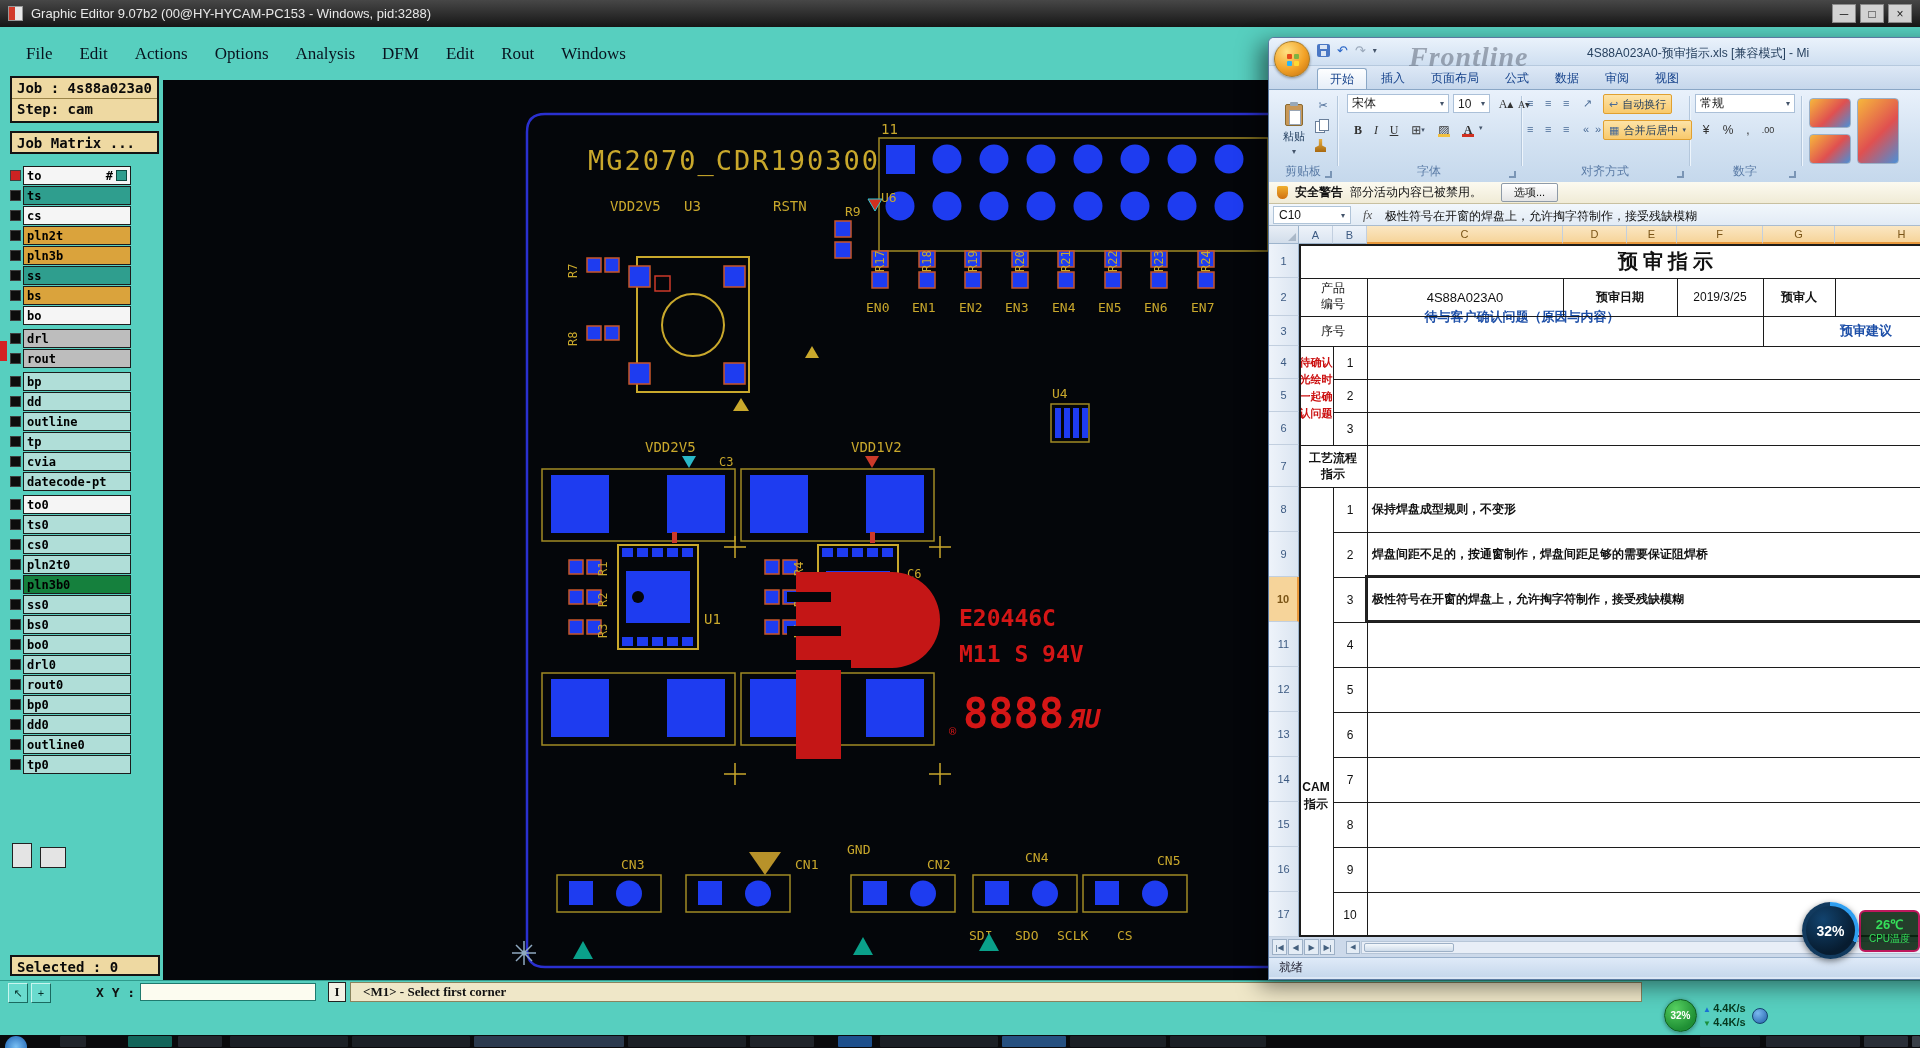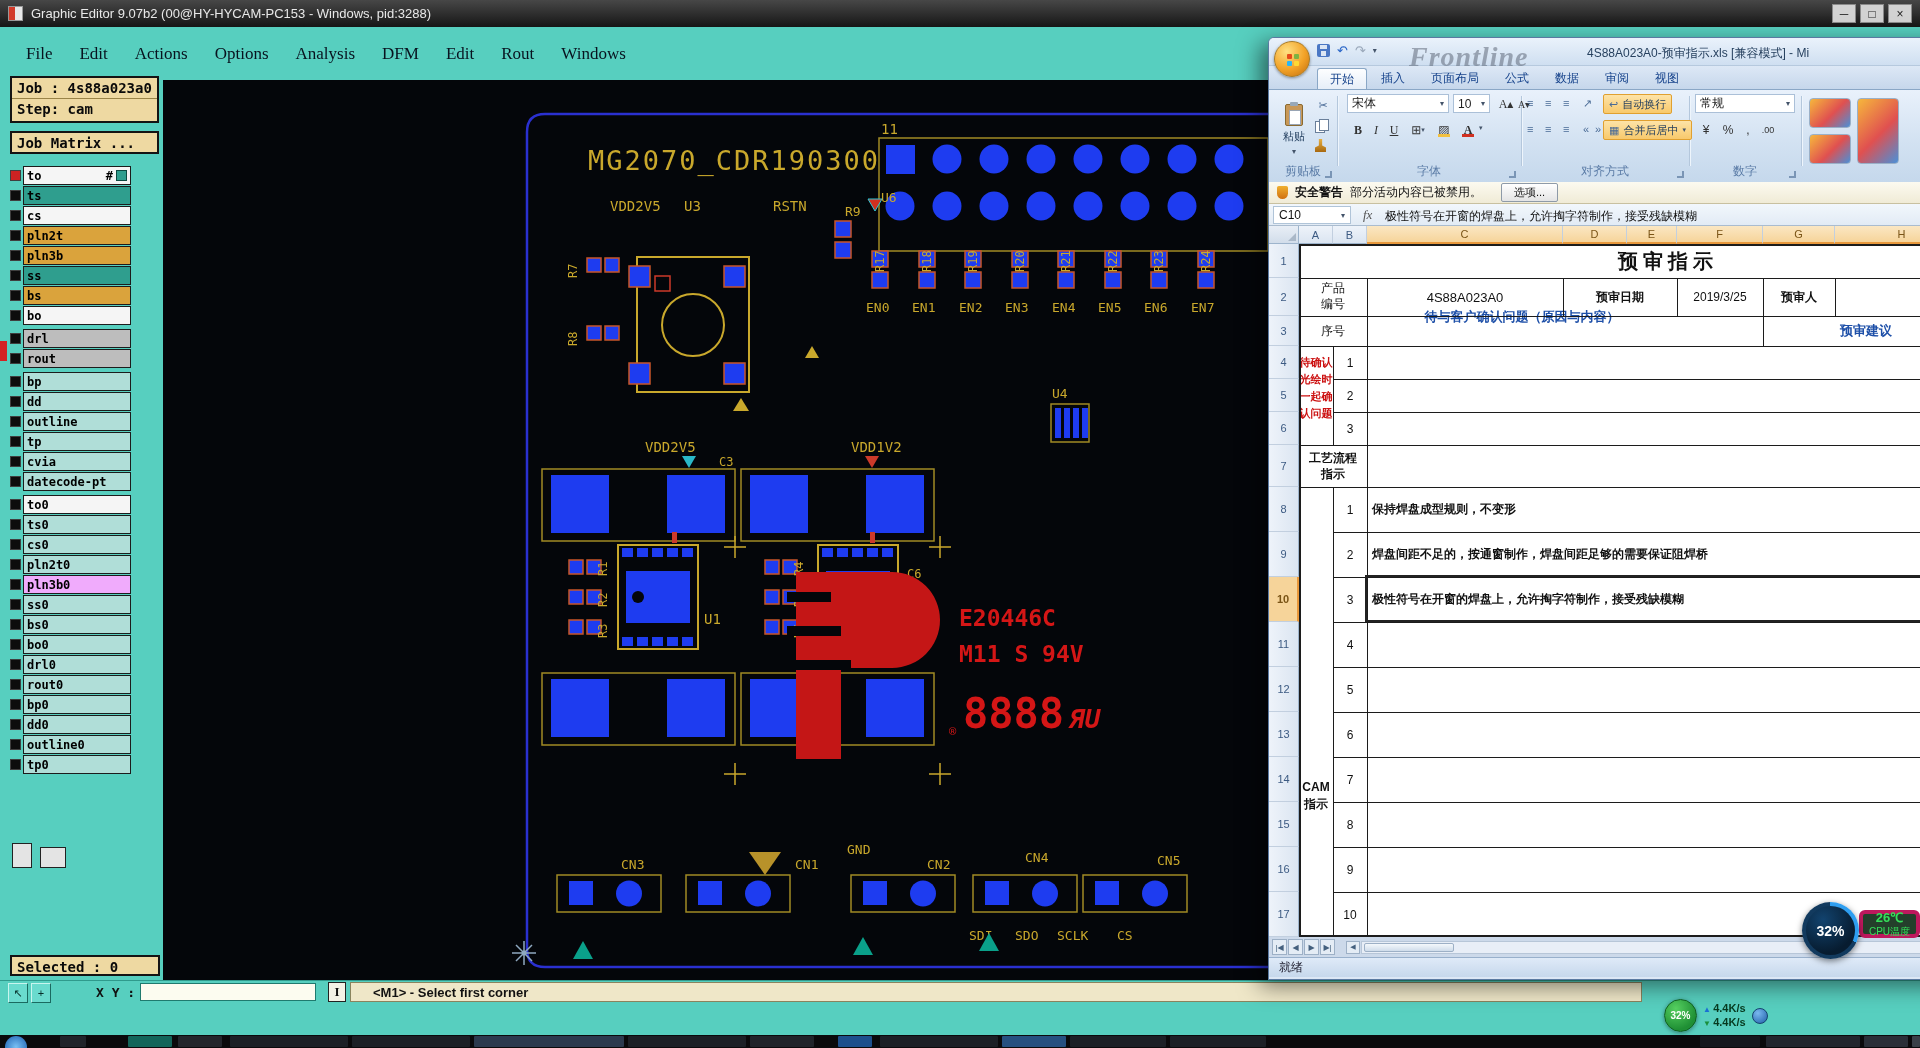--- a/index.html
+++ b/index.html
@@ -43,21 +43,21 @@
   #pcb .oline{fill:none;stroke:#a08a24;stroke-width:1.5}
   #pcb .oline2{fill:none;stroke:#c9a82c;stroke-width:2}
   #pcb .redtxt{fill:#d41616}
 
   
   #ge-toolbar{position:absolute;left:0;top:980px;width:1920px;height:24px;background:#57cfbf;border-top:1px solid #2f9a8c}
   .tool-btn{position:absolute;width:20px;height:20px;top:2px;background:#6adbce;border:1px solid;border-color:#c8f5ee #1a6a60 #1a6a60 #c8f5ee;font-size:11px;display:flex;align-items:center;justify-content:center;color:#06302a}
   #xy-label{position:absolute;left:96px;top:4px;font-family:"DejaVu Sans Mono",monospace;font-weight:bold;font-size:13px}
   #xy-input{position:absolute;left:140px;top:2px;width:176px;height:18px;background:#fcfcf0;border:1px solid #1f7a6e;font-family:"DejaVu Sans Mono",monospace;font-size:12px;padding:0 3px}
   #insert-btn{position:absolute;left:328px;top:1px;width:18px;height:20px;background:#f2f2e6;border:1px solid #222;font-family:"Liberation Serif",serif;font-weight:bold;font-size:13px;display:flex;align-items:center;justify-content:center}
-  #prompt-bar{position:absolute;left:350px;top:1px;width:1292px;height:20px;background:#efe7c8;border:1px solid #8a845e;display:flex;align-items:center;padding:0 22px;font-family:Liberation Sans, sans-serif;font-weight:bold;font-size:13px;white-space:nowrap;overflow:hidden}
+  #prompt-bar{position:absolute;left:350px;top:1px;width:1292px;height:20px;background:#efe7c8;border:1px solid #8a845e;display:flex;align-items:center;padding:0 12px;font-family:Liberation Serif, serif;font-weight:bold;font-size:13px;white-space:nowrap;overflow:hidden}
 
   
   #excel{position:absolute;left:1268px;top:37px;width:760px;height:943px;background:#dce7f5;border:1px solid #5a7aa2;border-radius:6px 6px 0 0;overflow:hidden;box-shadow:-8px 6px 22px rgba(0,0,0,.5);font-size:12px}
   .xl-title{position:absolute;left:0;top:0;width:100%;height:28px;background:linear-gradient(#eaf2fb,#cfdff1);border-bottom:1px solid #b6c9de}
   .orb{position:absolute;left:5px;top:3px;width:36px;height:36px;border-radius:50%;background:radial-gradient(circle at 35% 28%,#ffe082,#f2a227 55%,#c06c10);border:1px solid #a87c28;z-index:10;box-shadow:0 1px 3px rgba(0,0,0,.4)}
   .orb::before{content:"";position:absolute;left:12px;top:12px;width:5px;height:5px;background:#e64a19;border-radius:1px;box-shadow:7px 0 0 #7cb342,0 7px 0 #29b6f6,7px 7px 0 #fdd835}
   .qat{position:absolute;left:48px;top:6px;display:flex;align-items:center;gap:7px;z-index:5}
   .ic-save{width:13px;height:13px;background:#4a77c4;position:relative;border-radius:2px}
   .ic-save::before{content:"";position:absolute;left:3px;top:1px;right:3px;height:4px;background:#dce6f4}
   .ic-save::after{content:"";position:absolute;left:4px;bottom:1px;width:5px;height:5px;background:#dce6f4}
@@ -134,21 +134,21 @@
   .xtab.active{background:#fff;font-weight:bold}
   .hscroll{margin-left:8px;flex:1;display:flex;align-items:center;gap:1px;padding:3px 2px}
   .hs-btn{width:14px;height:13px;background:#e4ecf5;border:1px solid #9db0c6;font-size:7px;color:#44607e;display:flex;align-items:center;justify-content:center}
   .hs-track{flex:1;height:13px;background:#e8eef7;border:1px solid #b7c6d8;position:relative}
   .hs-thumb{position:absolute;left:2px;top:1px;width:90px;height:9px;background:linear-gradient(#f4f8fc,#cfdcEA);border:1px solid #9db0c6;border-radius:2px}
   .xl-status{position:absolute;left:0;top:919px;width:100%;height:20px;background:linear-gradient(#dfeaf8,#c6d8ec);border-top:1px solid #98b0cc;display:flex;align-items:center;padding-left:10px;font-size:12px;color:#223}
 
   
   .cpu-ball{position:absolute;left:1802px;top:902px;width:57px;height:57px;border-radius:50%;background:conic-gradient(#2e9ef0 0 115deg,#123a5e 115deg 360deg);padding:4px;z-index:60;box-shadow:0 2px 6px rgba(0,0,0,.5)}
   .cpu-ball-inner{width:100%;height:100%;border-radius:50%;background:radial-gradient(circle at 35% 28%,#12436e,#071c30 70%);color:#fff;font-weight:bold;font-size:14px;display:flex;align-items:center;justify-content:center}
-  .temp-badge{position:absolute;left:1859px;top:910px;width:61px;height:28px;background:rgba(6,36,14,.88);border:4px solid #be185d;border-radius:6px;z-index:59;display:flex;flex-direction:column;align-items:center;justify-content:center;line-height:1.2}
+  .temp-badge{position:absolute;left:1859px;top:910px;width:61px;height:42px;background:rgba(6,36,14,.88);border:2px solid #be185d;border-radius:6px;z-index:59;display:flex;flex-direction:column;align-items:center;justify-content:center;line-height:1.2}
   .temp-badge .t1{color:#35e05a;font-weight:bold;font-size:13px}
   .temp-badge .t2{color:#35e05a;font-size:10px}
   .net-widget{position:absolute;left:1664px;top:999px;display:flex;align-items:center;gap:6px;z-index:55}
   .net-ball{width:33px;height:33px;border-radius:50%;background:radial-gradient(circle at 35% 28%,#55cf60,#1f8f34 70%);border:1px solid #0e5c1e;color:#fff;font-weight:bold;font-size:10px;display:flex;align-items:center;justify-content:center;box-shadow:0 1px 4px rgba(0,0,0,.4)}
   .net-speeds{display:flex;flex-direction:column;font-size:11px;font-weight:bold;color:#06391e;line-height:1.25}
   .net-speeds .up::before{content:"▲ ";color:#1a6fd4;font-size:8px}
   .net-speeds .dn::before{content:"▼ ";color:#1a8f3c;font-size:8px}
   .net-ic{width:16px;height:16px;border-radius:50%;background:radial-gradient(circle at 35% 30%,#7ab8f0,#1f5fa8);border:1px solid #14426f}
 
   
@@ -528,21 +528,21 @@
       </span>
     </div>
     <div class="layer-row">
       <span class="layer-cb"></span>
       <span class="layer-bar" style="background: rgb(176, 222, 216);">
         <span class="layer-name">pln2t0</span>
       </span>
     </div>
     <div class="layer-row">
       <span class="layer-cb"></span>
-      <span class="layer-bar" style="background: #f0abfc;">
+      <span class="layer-bar" style="background: #15803d;">
         <span class="layer-name">pln3b0</span>
       </span>
     </div>
     <div class="layer-row">
       <span class="layer-cb"></span>
       <span class="layer-bar" style="background: rgb(176, 222, 216);">
         <span class="layer-name">ss0</span>
       </span>
     </div>
     <div class="layer-row">

